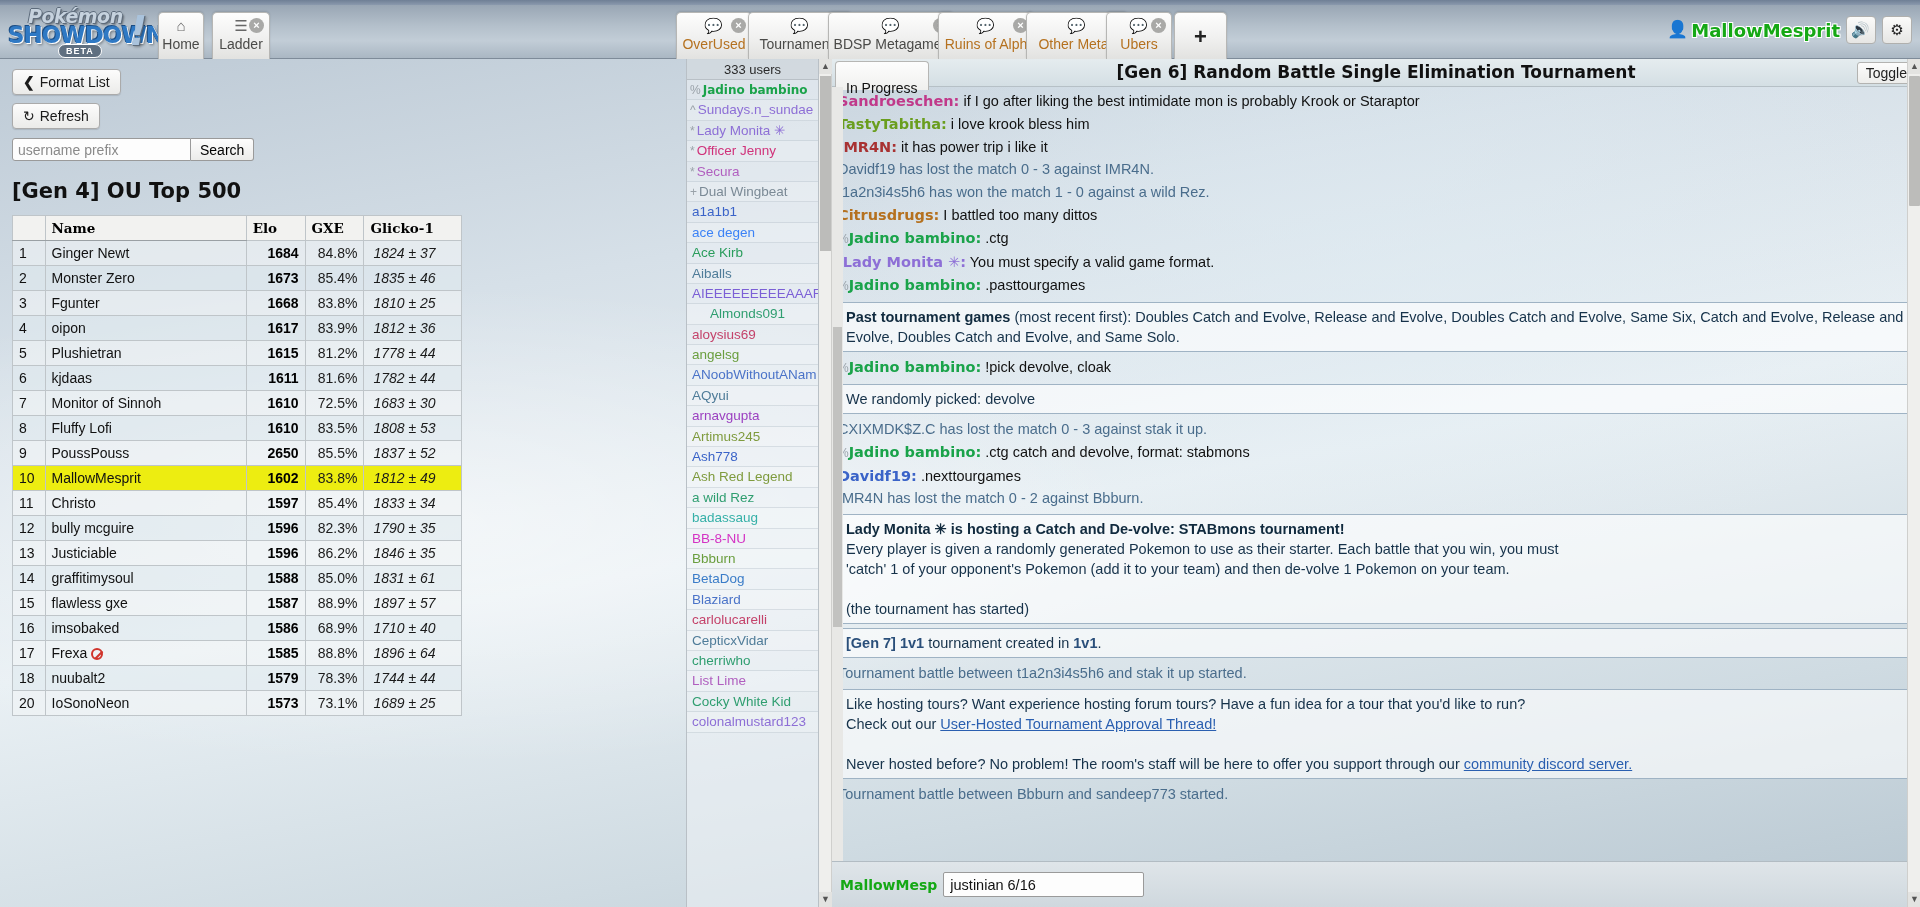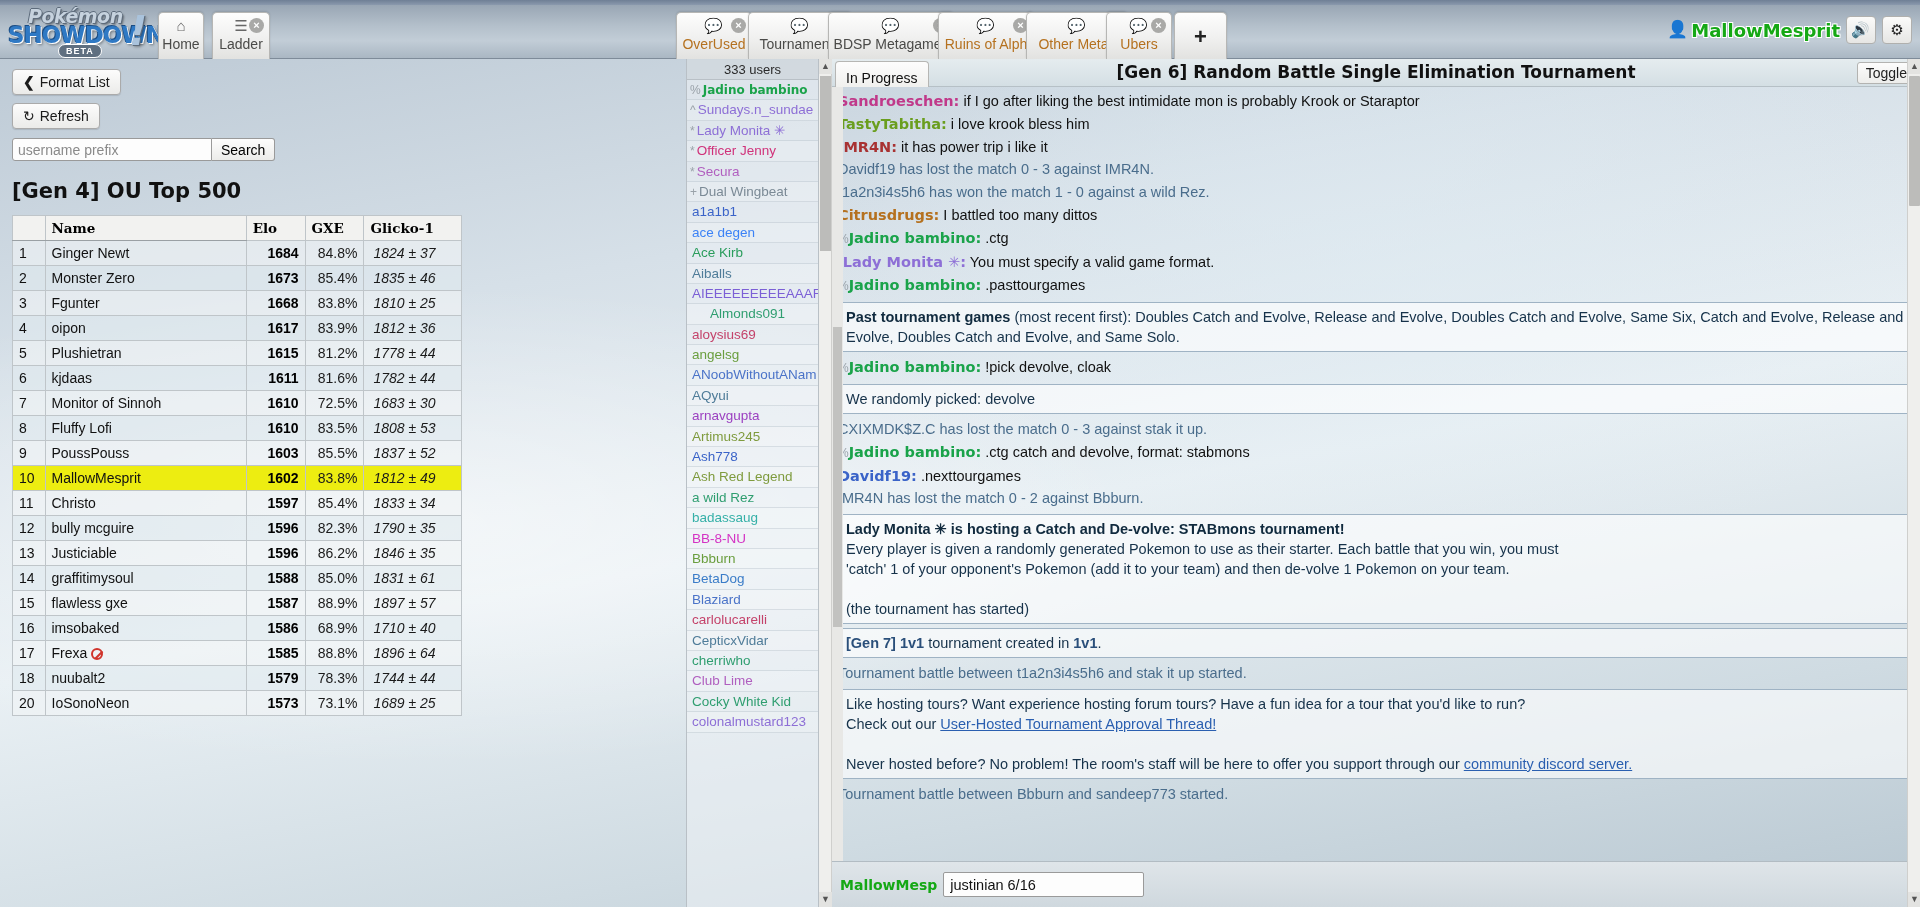--- a/index.html
+++ b/index.html
@@ -120,21 +120,21 @@
   #leftpanel .lp-inner{ position:absolute; inset:0; padding:10px 12px; }
   .btn {
     display:inline-flex; align-items:center; gap:5px;
     background: linear-gradient(180deg,#fcfcfc,#ebebe9);
     border:1px solid #aaa; border-radius:4px;
     padding:4px 10px; font-size:14px; color:#1b1b1b; cursor:pointer;
     box-shadow:0 1px 1px rgba(0,0,0,.12);
   }
   #searchrow { margin-top:9px; display:flex; }
   #searchrow input {
-    width:200px; height:23px; padding:1px 5px;
+    width:179px; height:23px; padding:1px 5px;
     border:1px solid #9a9a9a; border-radius:3px 0 0 3px;
     font-size:14px; font-family:"Liberation Sans",sans-serif;
     background:#fdfdfd; outline:none;
   }
   #searchrow input::placeholder{ color:#8a8a8a; }
   #searchbtn {
     height:23px; border:1px solid #9a9a9a; border-left:none;
     border-radius:0 3px 3px 0; padding:0 9px; font-size:14px;
     background: linear-gradient(180deg,#fdfdfd,#ececea); cursor:pointer;
   }
@@ -231,21 +231,21 @@
     position:absolute; left:832px; top:59px; width:1088px; height:848px;
     z-index:5; overflow:hidden;
   }
   #chathead {
     position:relative; height:28px;
     background:linear-gradient(180deg,#e5ecef,#d4dfe4);
     border-bottom:1px solid #b6c0c6;
   }
   #inprogress {
     position:absolute; left:3px; top:2px; height:26px; line-height:24px;
-    padding:4px 10px; font-size:14px; color:#111;
+    padding:14px 10px; font-size:14px; color:#111;
     background:linear-gradient(180deg,#fdfdfd,#f0f0ee);
     border:1px solid #b6b6b4; border-bottom:none; border-radius:4px 4px 0 0;
     cursor:pointer;
   }
   #tourtitle {
     position:absolute; left:0; right:0; top:3px; text-align:center;
     font-size:17px; font-weight:bold; color:#111;
     font-family:"DejaVu Sans", sans-serif;
   }
   #toggle {
@@ -432,21 +432,21 @@
           <tr>
             <td class="rank">8</td>
             <td class="name">Fluffy Lofi</td>
             <td class="elo">1610</td>
             <td class="gxe">83.5%</td>
             <td class="gli">1808 ± 53</td>
           </tr>
           <tr>
             <td class="rank">9</td>
             <td class="name">PoussPouss</td>
-            <td class="elo">1603</td>
+            <td class="elo">2650</td>
             <td class="gxe">85.5%</td>
             <td class="gli">1837 ± 52</td>
           </tr>
           <tr class="highlight">
             <td class="rank">10</td>
             <td class="name">MallowMesprit</td>
             <td class="elo">1602</td>
             <td class="gxe">83.8%</td>
             <td class="gli">1812 ± 49</td>
           </tr>
@@ -548,21 +548,21 @@
       <div class="urow"><span class="grp"></span><span class="uname" style="color: rgb(127, 155, 62);">Ash Red Legend</span></div>
       <div class="urow"><span class="grp"></span><span class="uname" style="color: rgb(47, 158, 112);">a wild Rez</span></div>
       <div class="urow"><span class="grp"></span><span class="uname" style="color: rgb(53, 176, 168);">badassaug</span></div>
       <div class="urow"><span class="grp"></span><span class="uname" style="color: rgb(212, 51, 196);">BB-8-NU</span></div>
       <div class="urow"><span class="grp"></span><span class="uname" style="color: rgb(106, 158, 62);">Bbburn</span></div>
       <div class="urow"><span class="grp"></span><span class="uname" style="color: rgb(58, 124, 200);">BetaDog</span></div>
       <div class="urow"><span class="grp"></span><span class="uname" style="color: rgb(74, 115, 200);">Blaziard</span></div>
       <div class="urow"><span class="grp"></span><span class="uname" style="color: rgb(196, 66, 106);">carlolucarelli</span></div>
       <div class="urow"><span class="grp"></span><span class="uname" style="color: rgb(79, 124, 153);">CepticxVidar</span></div>
       <div class="urow"><span class="grp"></span><span class="uname" style="color: rgb(47, 158, 112);">cherriwho</span></div>
-      <div class="urow"><span class="grp"></span><span class="uname" style="color: rgb(176, 95, 191);">Club Lime</span></div>
+      <div class="urow"><span class="grp"></span><span class="uname" style="color: rgb(176, 95, 191);">List Lime</span></div>
       <div class="urow"><span class="grp"></span><span class="uname" style="color: rgb(47, 158, 112);">Cocky White Kid</span></div>
       <div class="urow"><span class="grp"></span><span class="uname" style="color: rgb(141, 111, 214);">colonalmustard123</span></div>
     </div>
 </div>
 <div id="ulscroll">
   <div class="arrow-up">▲</div>
   <div class="thumb"></div>
   <div class="arrow-dn">▼</div>
 </div>
 

